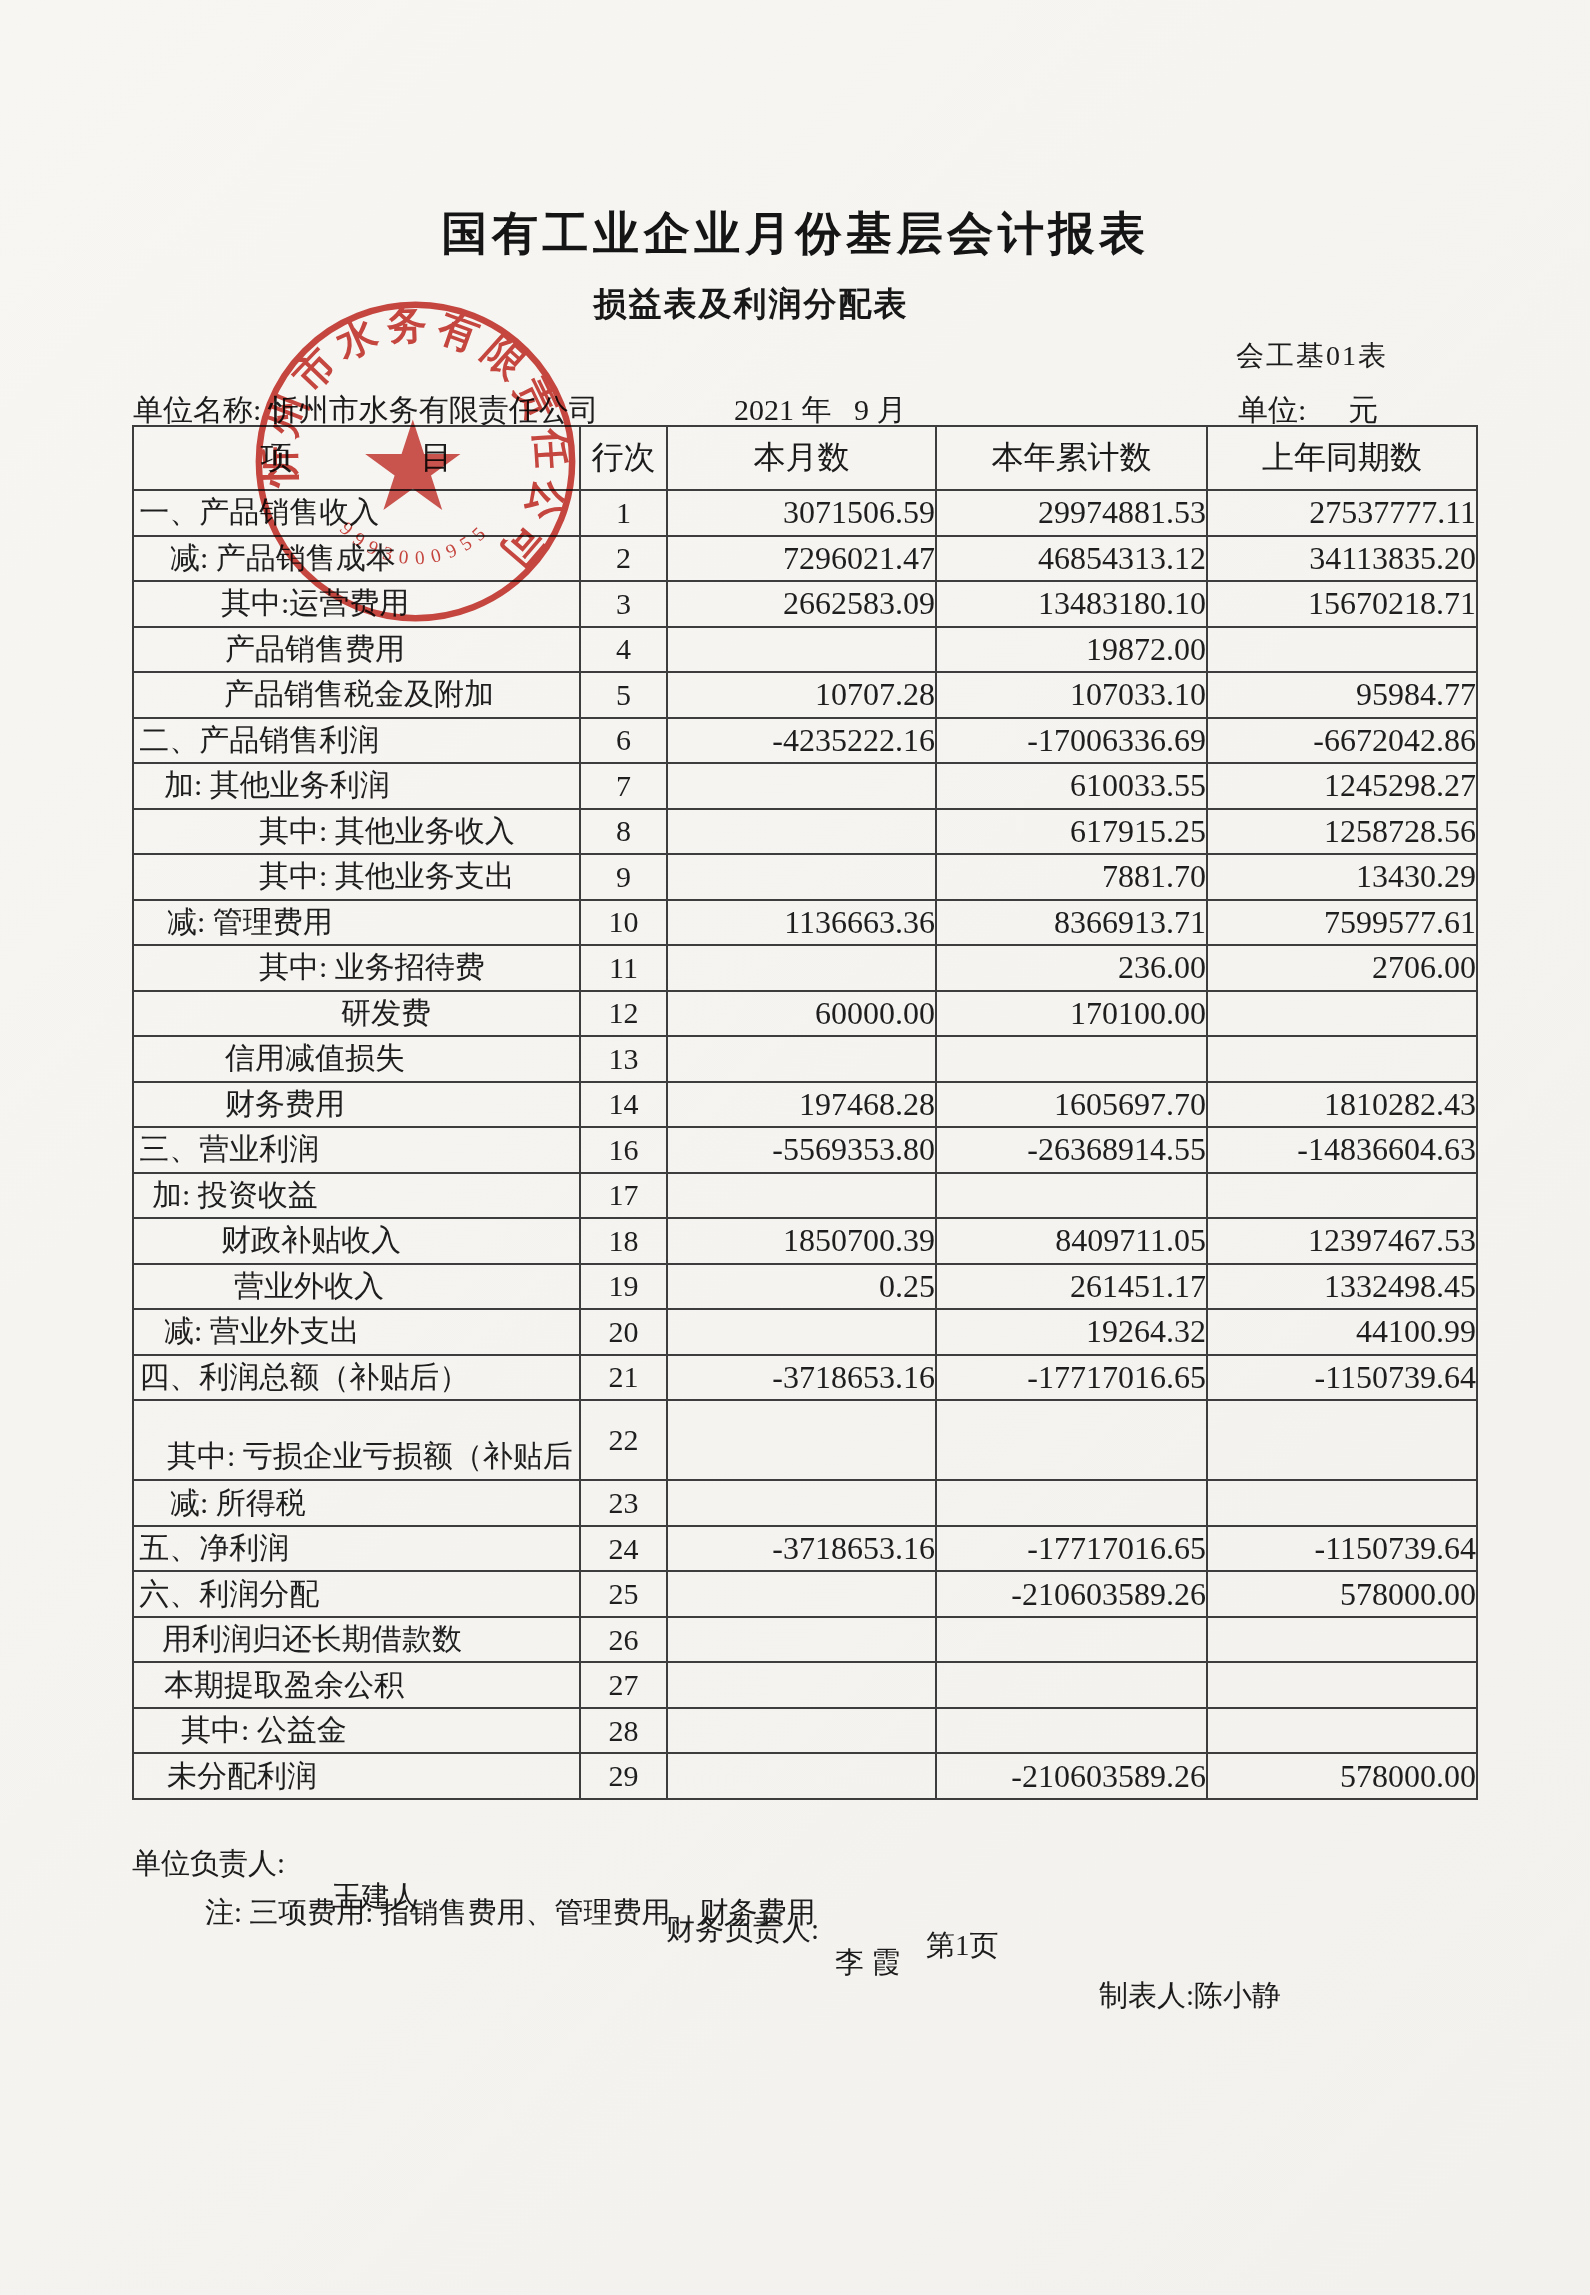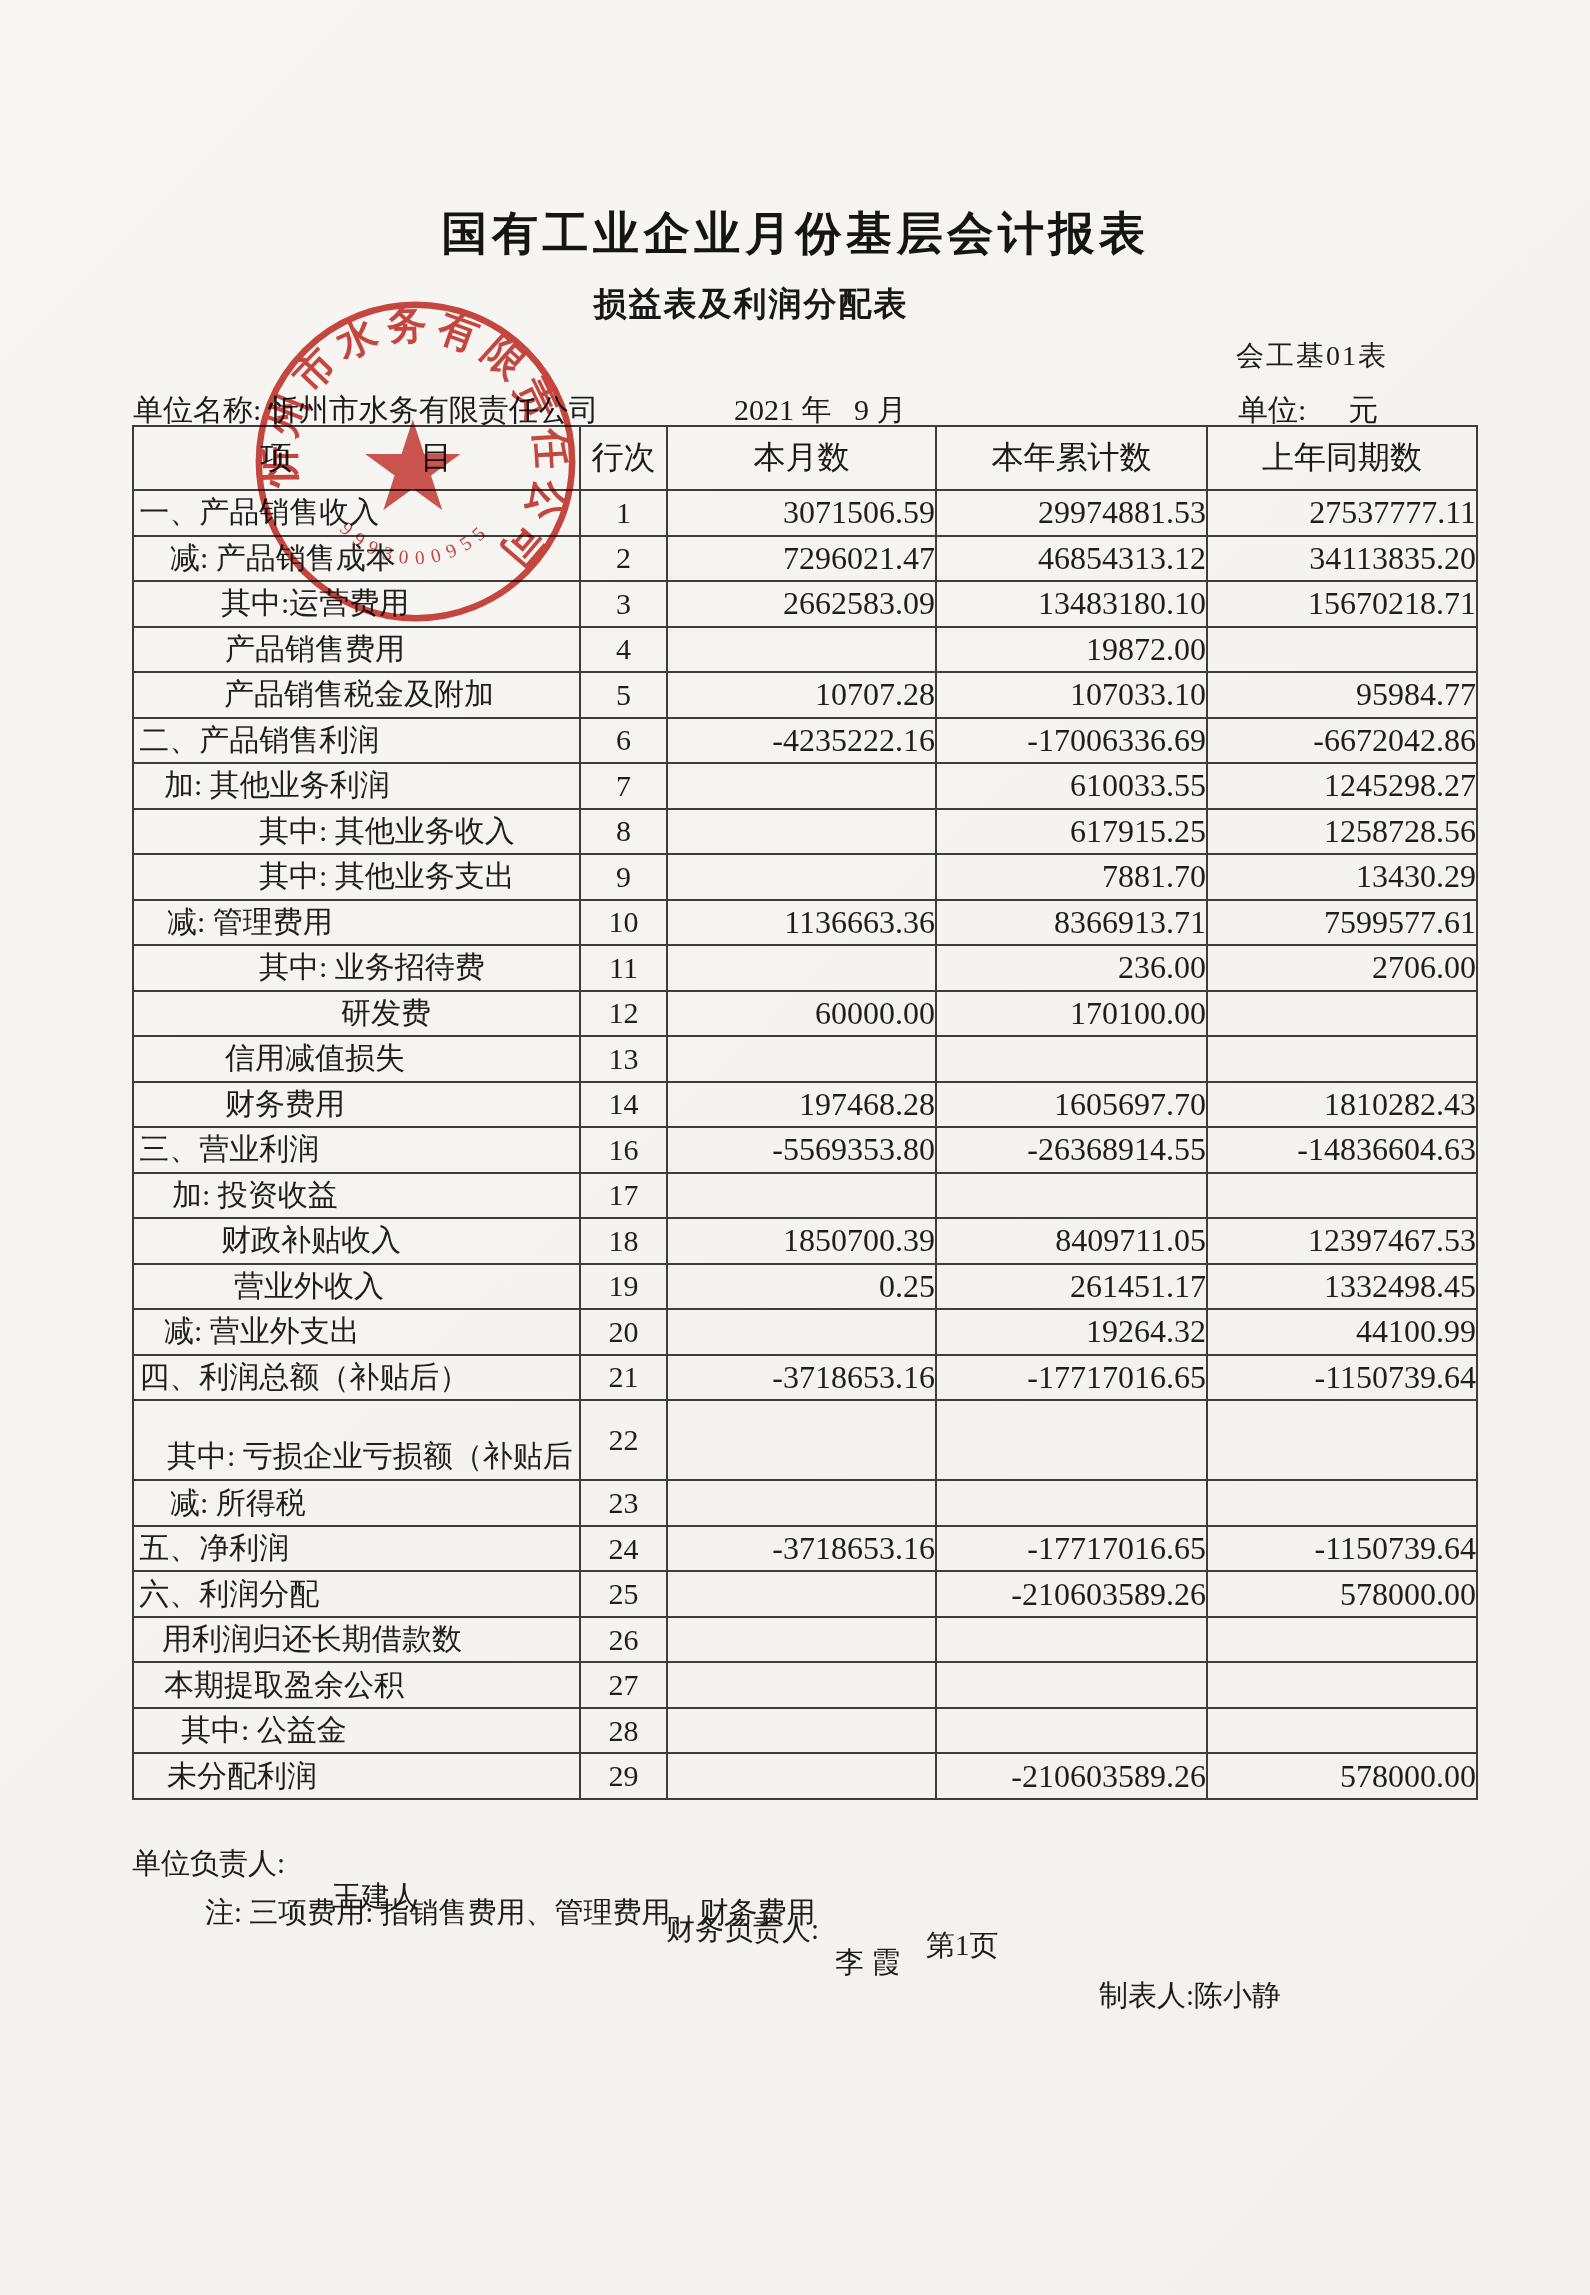--- a/index.html
+++ b/index.html
@@ -224,21 +224,21 @@
           <td class="c-num">1810282.43</td>
         </tr>
         <tr>
           <td class="c-item"><span class="lbl" style="padding-left: 5.3px;">三、营业利润</span></td>
           <td class="c-line">16</td>
           <td class="c-num">-5569353.80</td>
           <td class="c-num">-26368914.55</td>
           <td class="c-num">-14836604.63</td>
         </tr>
         <tr>
-          <td class="c-item"><span class="lbl" style="padding-left: 38px;">加: 投资收益</span></td>
+          <td class="c-item"><span class="lbl" style="padding-left: 18px;">加: 投资收益</span></td>
           <td class="c-line">17</td>
           <td class="c-num"></td>
           <td class="c-num"></td>
           <td class="c-num"></td>
         </tr>
         <tr>
           <td class="c-item"><span class="lbl" style="padding-left: 87px;">财政补贴收入</span></td>
           <td class="c-line">18</td>
           <td class="c-num">1850700.39</td>
           <td class="c-num">8409711.05</td>

